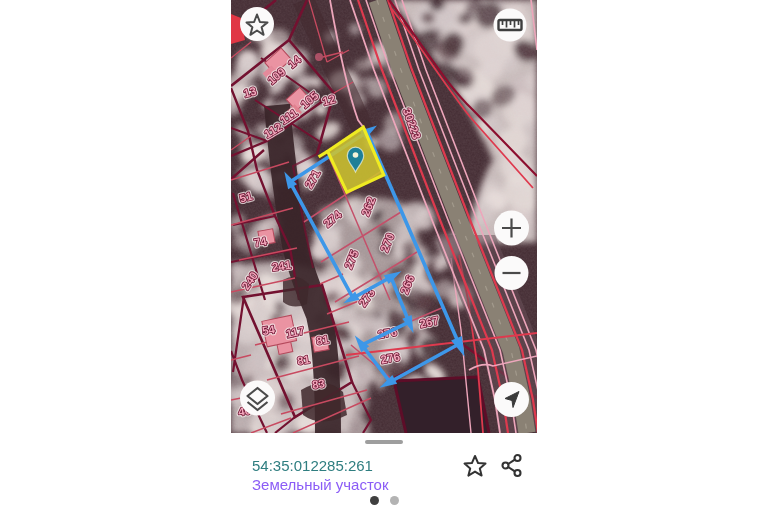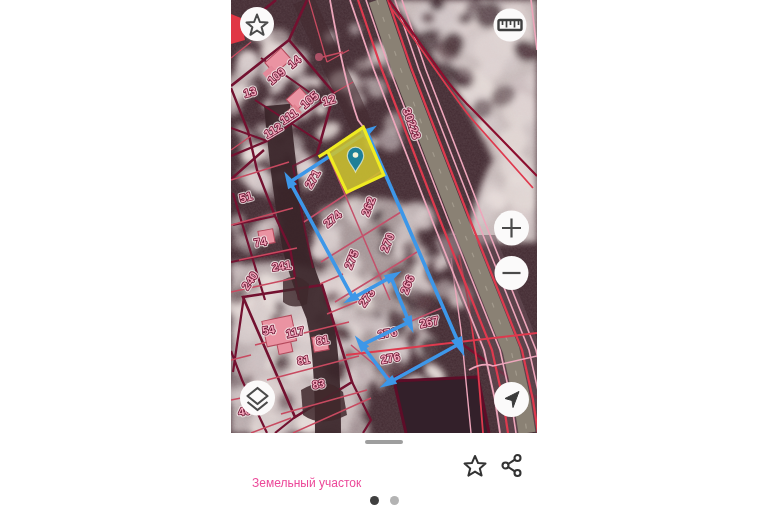--- a/index.html
+++ b/index.html
@@ -702,22 +702,23 @@
       </g>
 
 <g>
         <circle cx="280.5" cy="399.5" r="17.5" fill="#fbfafa"></circle>
 <path d="M 288,391.5 L 274,398.5 L 281,400.5 L 282,407.5 Z" fill="#3a3a3a" stroke="#3a3a3a" stroke-width="1" stroke-linejoin="round"></path>
       </g>
 </svg>
 
 <div class="abs" style="left:365px;top:440px;width:38px;height:4px;border-radius:2px;background:#9e9e9e"></div>
 
-
-<div class="abs" style="left:252px;top:476px;font-size:12px;color:#ec4899">Земельный участок</div>
+<div class="abs" style="left:252px;top:457px;font-size:15px;color:#2f7e80">54:35:012285:261</div>
+
+<div class="abs" style="left:252px;top:476px;font-size:15px;color:#8b5cf6">Земельный участок</div>
 
 <svg class="abs" style="left:463px;top:454px" width="24" height="23" viewBox="0 0 24 23">
 <path d="M 12,2 L 15.1,9.1 L 22.5,9.6 L 16.8,14.4 L 18.6,21.6 L 12,17.6 L 5.4,21.6 L 7.2,14.4 L 1.5,9.6 L 8.9,9.1 Z" fill="none" stroke="#333" stroke-width="2" stroke-linejoin="round"></path>
     </svg>
 
 <svg class="abs" style="left:500px;top:452px" width="26" height="26" viewBox="0 0 26 26">
 <g fill="none" stroke="#333" stroke-width="2.1">
 <circle cx="17.5" cy="6" r="3"></circle>
         <circle cx="5.5" cy="13.5" r="3"></circle>
         <circle cx="17.5" cy="21" r="3"></circle>

